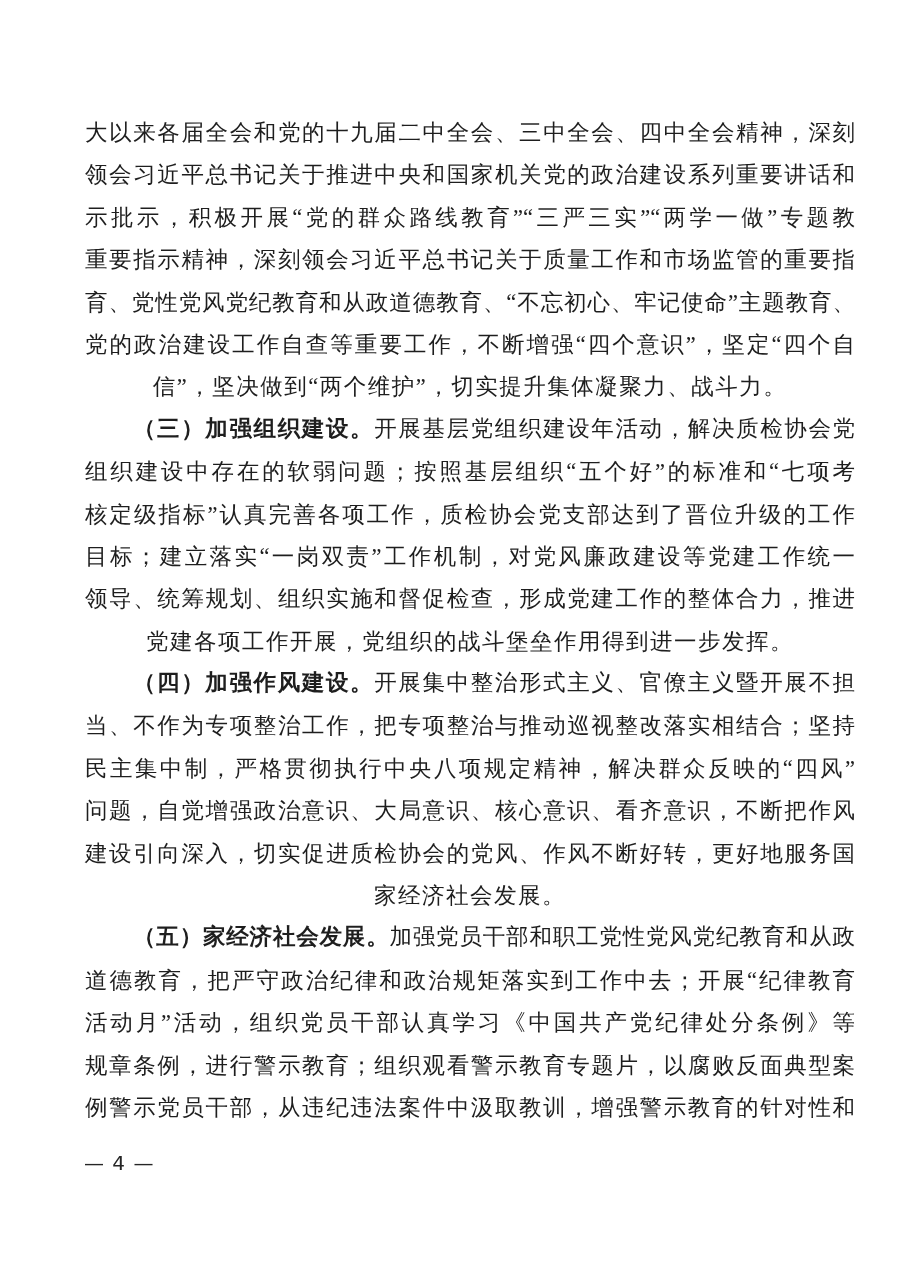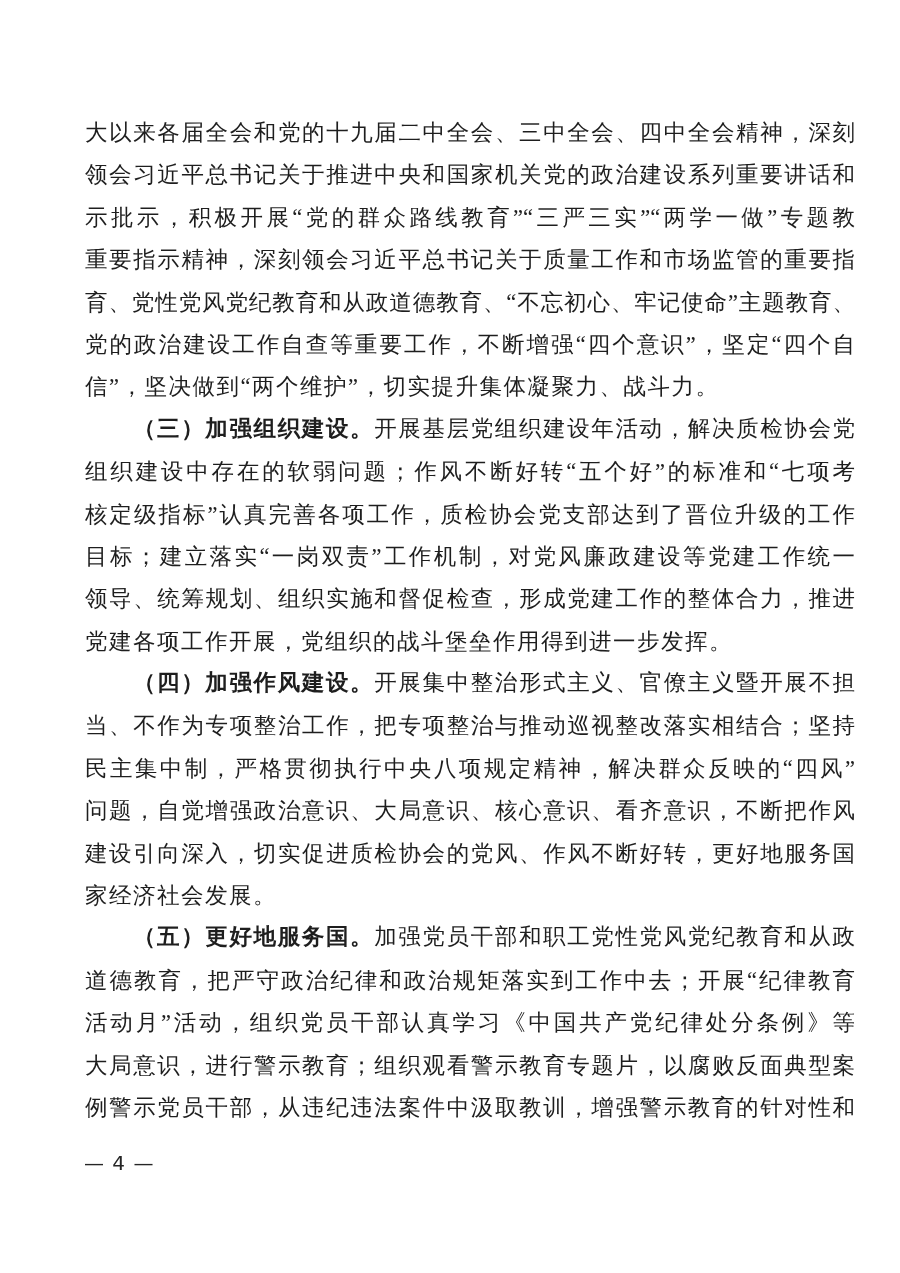--- a/index.html
+++ b/index.html
@@ -35,21 +35,21 @@
     white-space: normal;
   }
   
   .j {
     text-align: justify;
     text-align-last: justify;
     text-justify: inter-character;
   }
   
   .end {
-    text-align: left;
+    text-align: center;
     letter-spacing: 1.5px;
   }
   
   .indent {
     text-indent: 48px;
     font-family: Liberation Mono, monospace;
   }
   .head {
     font-weight: bold;
   }
@@ -74,36 +74,36 @@
 
     <div class="line j"><span>大以来各届全会和党的十九届二中全会、三中全会、四中全会精神，深刻</span></div>
     <div class="line j"><span>领会习近平总书记关于推进中央和国家机关党的政治建设系列重要讲话和</span></div>
     <div class="line j"><span>示批示，积极开展“党的群众路线教育”“三严三实”“两学一做”专题教</span></div>
     <div class="line j"><span>重要指示精神，深刻领会习近平总书记关于质量工作和市场监管的重要指</span></div>
     <div class="line j"><span>育、党性党风党纪教育和从政道德教育、“不忘初心、牢记使命”主题教育、</span></div>
     <div class="line j"><span>党的政治建设工作自查等重要工作，不断增强“四个意识”，坚定“四个自</span></div>
     <div class="line end"><span>信”，坚决做到“两个维护”，切实提升集体凝聚力、战斗力。</span></div>
 
     <div class="line j indent"><b class="head">（三）加强组织建设。</b><span>开展基层党组织建设年活动，解决质检协会党</span></div>
-    <div class="line j"><span>组织建设中存在的软弱问题；作风不断好转“五个好”的标准和“七项考</span></div>
+    <div class="line j"><span>组织建设中存在的软弱问题；按照基层组织“五个好”的标准和“七项考</span></div>
     <div class="line j"><span>核定级指标”认真完善各项工作，质检协会党支部达到了晋位升级的工作</span></div>
     <div class="line j"><span>目标；建立落实“一岗双责”工作机制，对党风廉政建设等党建工作统一</span></div>
     <div class="line j"><span>领导、统筹规划、组织实施和督促检查，形成党建工作的整体合力，推进</span></div>
     <div class="line end"><span>党建各项工作开展，党组织的战斗堡垒作用得到进一步发挥。</span></div>
 
     <div class="line j indent"><b class="head">（四）加强作风建设。</b><span>开展集中整治形式主义、官僚主义暨开展不担</span></div>
     <div class="line j"><span>当、不作为专项整治工作，把专项整治与推动巡视整改落实相结合；坚持</span></div>
     <div class="line j"><span>民主集中制，严格贯彻执行中央八项规定精神，解决群众反映的“四风”</span></div>
     <div class="line j"><span>问题，自觉增强政治意识、大局意识、核心意识、看齐意识，不断把作风</span></div>
     <div class="line j"><span>建设引向深入，切实促进质检协会的党风、作风不断好转，更好地服务国</span></div>
     <div class="line end"><span>家经济社会发展。</span></div>
 
-    <div class="line j indent"><b class="head">（五）更好地服务国。</b><span>加强党员干部和职工党性党风党纪教育和从政</span></div>
+    <div class="line j indent"><b class="head">（五）家经济社会发展。</b><span>加强党员干部和职工党性党风党纪教育和从政</span></div>
     <div class="line j"><span>道德教育，把严守政治纪律和政治规矩落实到工作中去；开展“纪律教育</span></div>
     <div class="line j"><span>活动月”活动，组织党员干部认真学习《中国共产党纪律处分条例》等</span></div>
-    <div class="line j"><span>大局意识，进行警示教育；组织观看警示教育专题片，以腐败反面典型案</span></div>
+    <div class="line j"><span>规章条例，进行警示教育；组织观看警示教育专题片，以腐败反面典型案</span></div>
     <div class="line j"><span>例警示党员干部，从违纪违法案件中汲取教训，增强警示教育的针对性和</span></div>
 
   </div>
 
   <div class="page-number">— 4 —</div>
 
 </div>
 
 </body></html>

